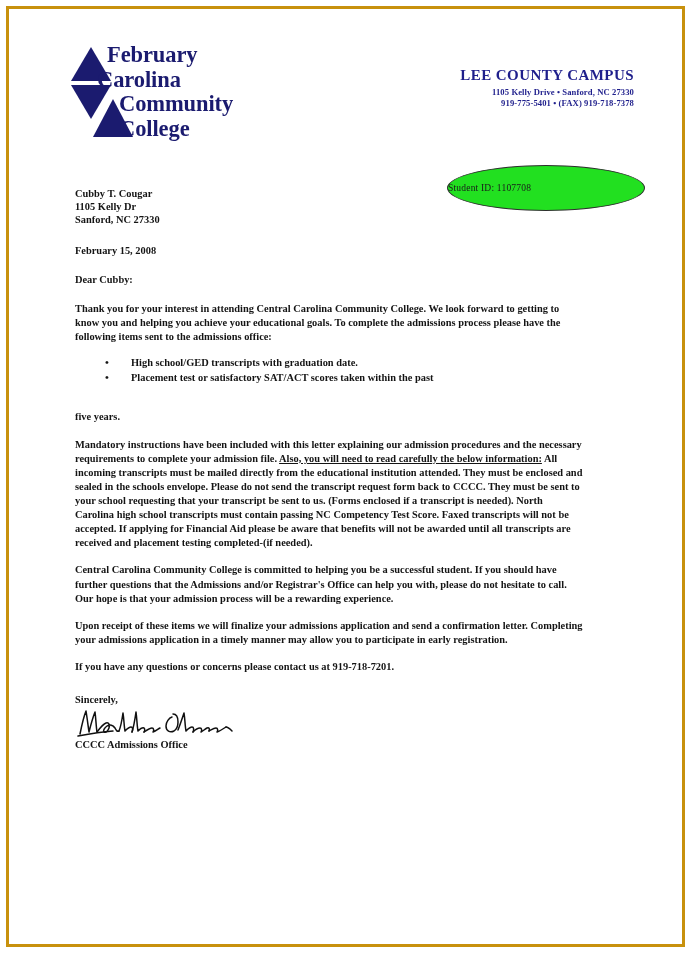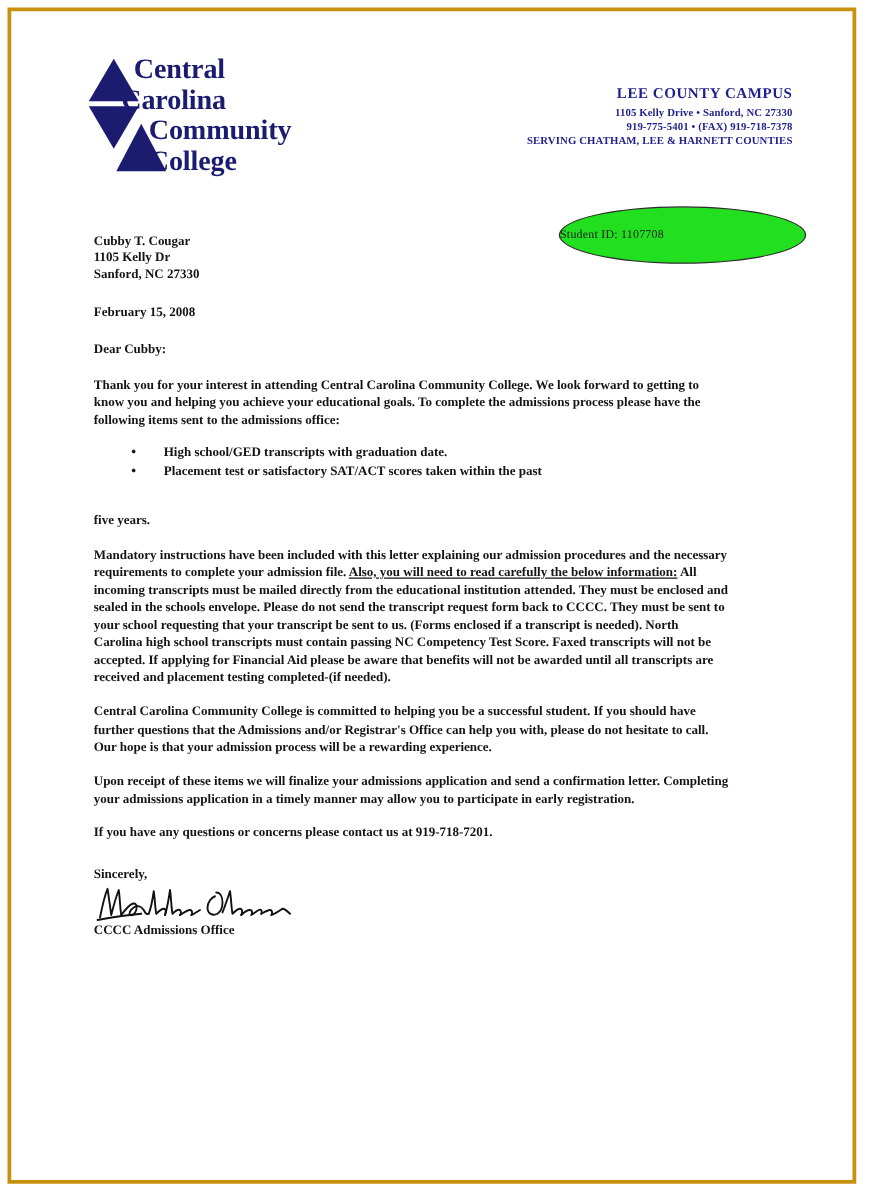--- a/index.html
+++ b/index.html
@@ -73,21 +73,21 @@
 
   .campus-block {
     position: absolute;
     right: 48px;
     top: 58px;
     text-align: right;
     color: #1f1f8c;
     width: 300px;
   }
   .campus-name {
-    font-size: 12px;
+    font-size: 15px;
     font-weight: bold;
     letter-spacing: 0.45px;
     margin-bottom: 3px;
   }
   .campus-line {
     font-size: 8.6px;
     font-weight: bold;
     line-height: 11px;
     letter-spacing: 0.1px;
   }
@@ -177,32 +177,31 @@
 
     <div class="logo-block">
       <div class="logo-mark">
         <svg width="62" height="92" viewBox="0 0 62 92" xmlns="http://www.w3.org/2000/svg">
           <polygon points="20,0 40,34 0,34" fill="#1b1b6f"></polygon>
           <polygon points="0,38 40,38 20,72" fill="#1b1b6f"></polygon>
           <polygon points="42,52 62,90 22,90" fill="#1b1b6f"></polygon>
         </svg>
       </div>
       <div class="logo-words">
-        <div class="logo-word-1">Central</div>
+        <div class="logo-word-1">February</div>
         <div class="logo-word-2">Carolina</div>
         <div class="logo-word-3">Community</div>
         <div class="logo-word-4">College</div>
       </div>
     </div>
 
     <div class="campus-block">
       <div class="campus-name">LEE COUNTY CAMPUS</div>
       <div class="campus-line">1105 Kelly Drive  •  Sanford, NC 27330</div>
       <div class="campus-line">919-775-5401  •  (FAX) 919-718-7378</div>
-      <div class="campus-line">SERVING CHATHAM, LEE &amp; HARNETT COUNTIES</div>
     </div>
 
   </div>
 
   <div class="student-id-oval">
     <span class="student-id-text">Student ID: 1107708</span>
   </div>
 
   <div class="letter">
 

